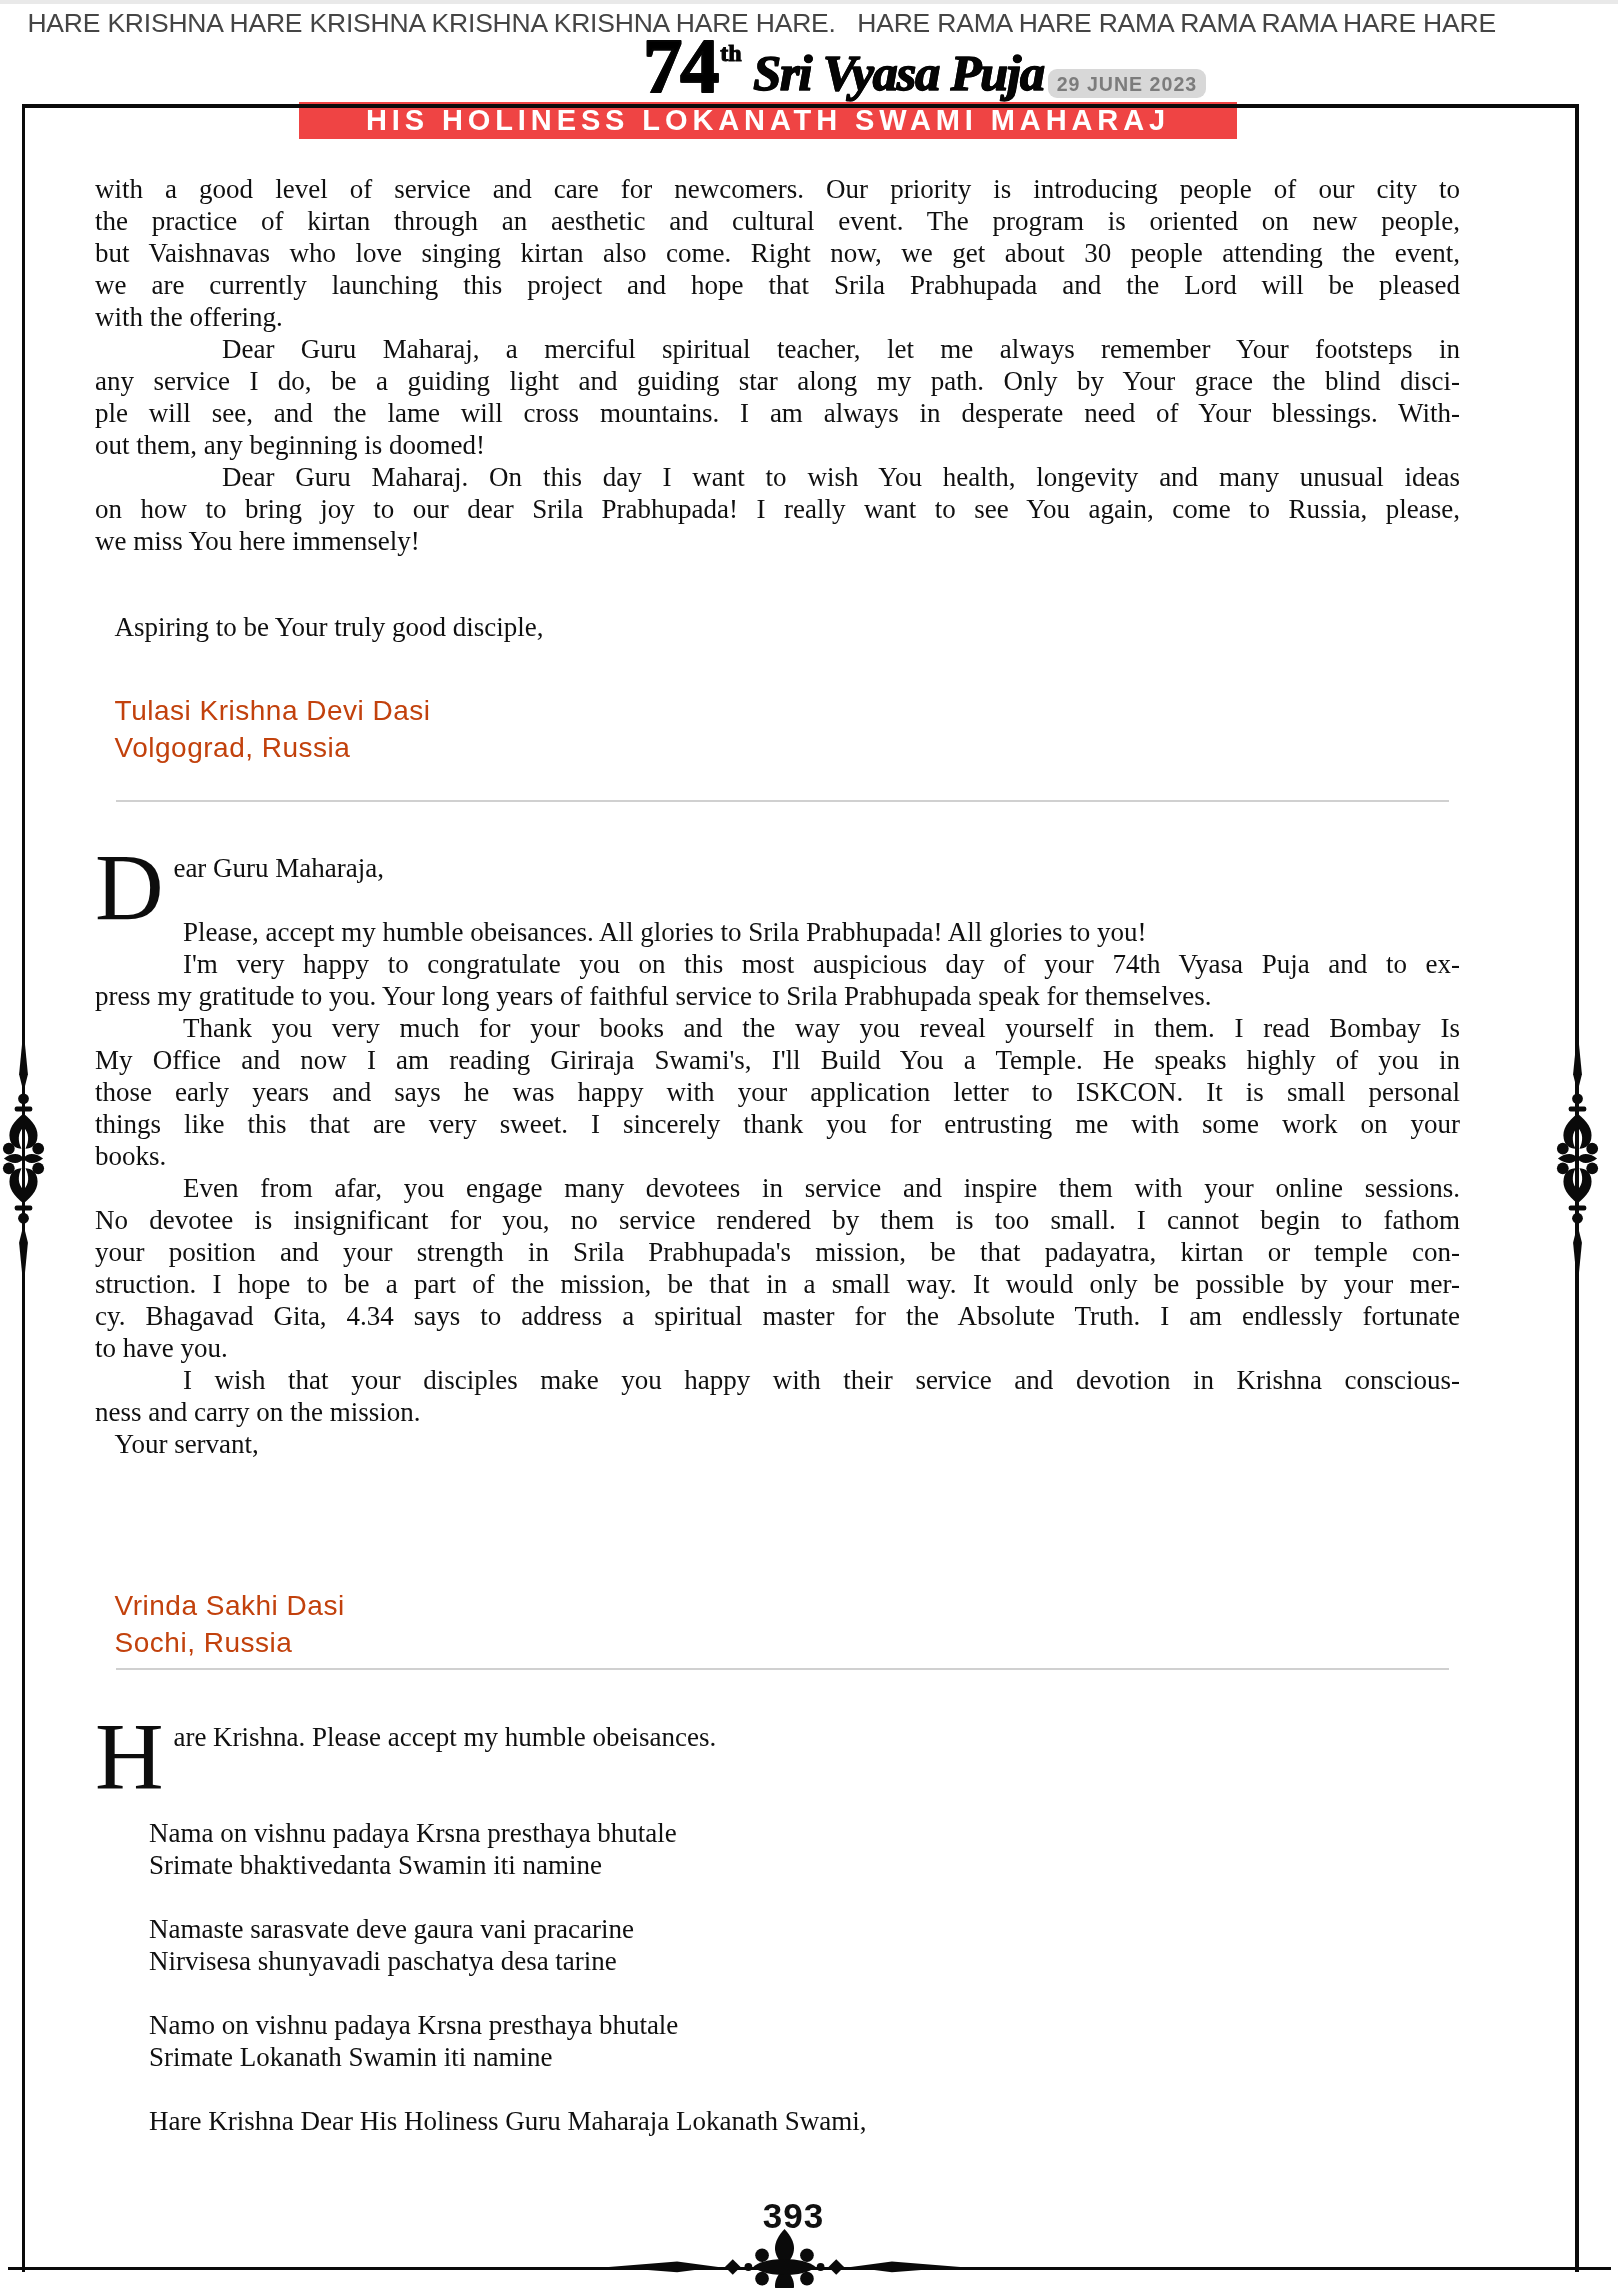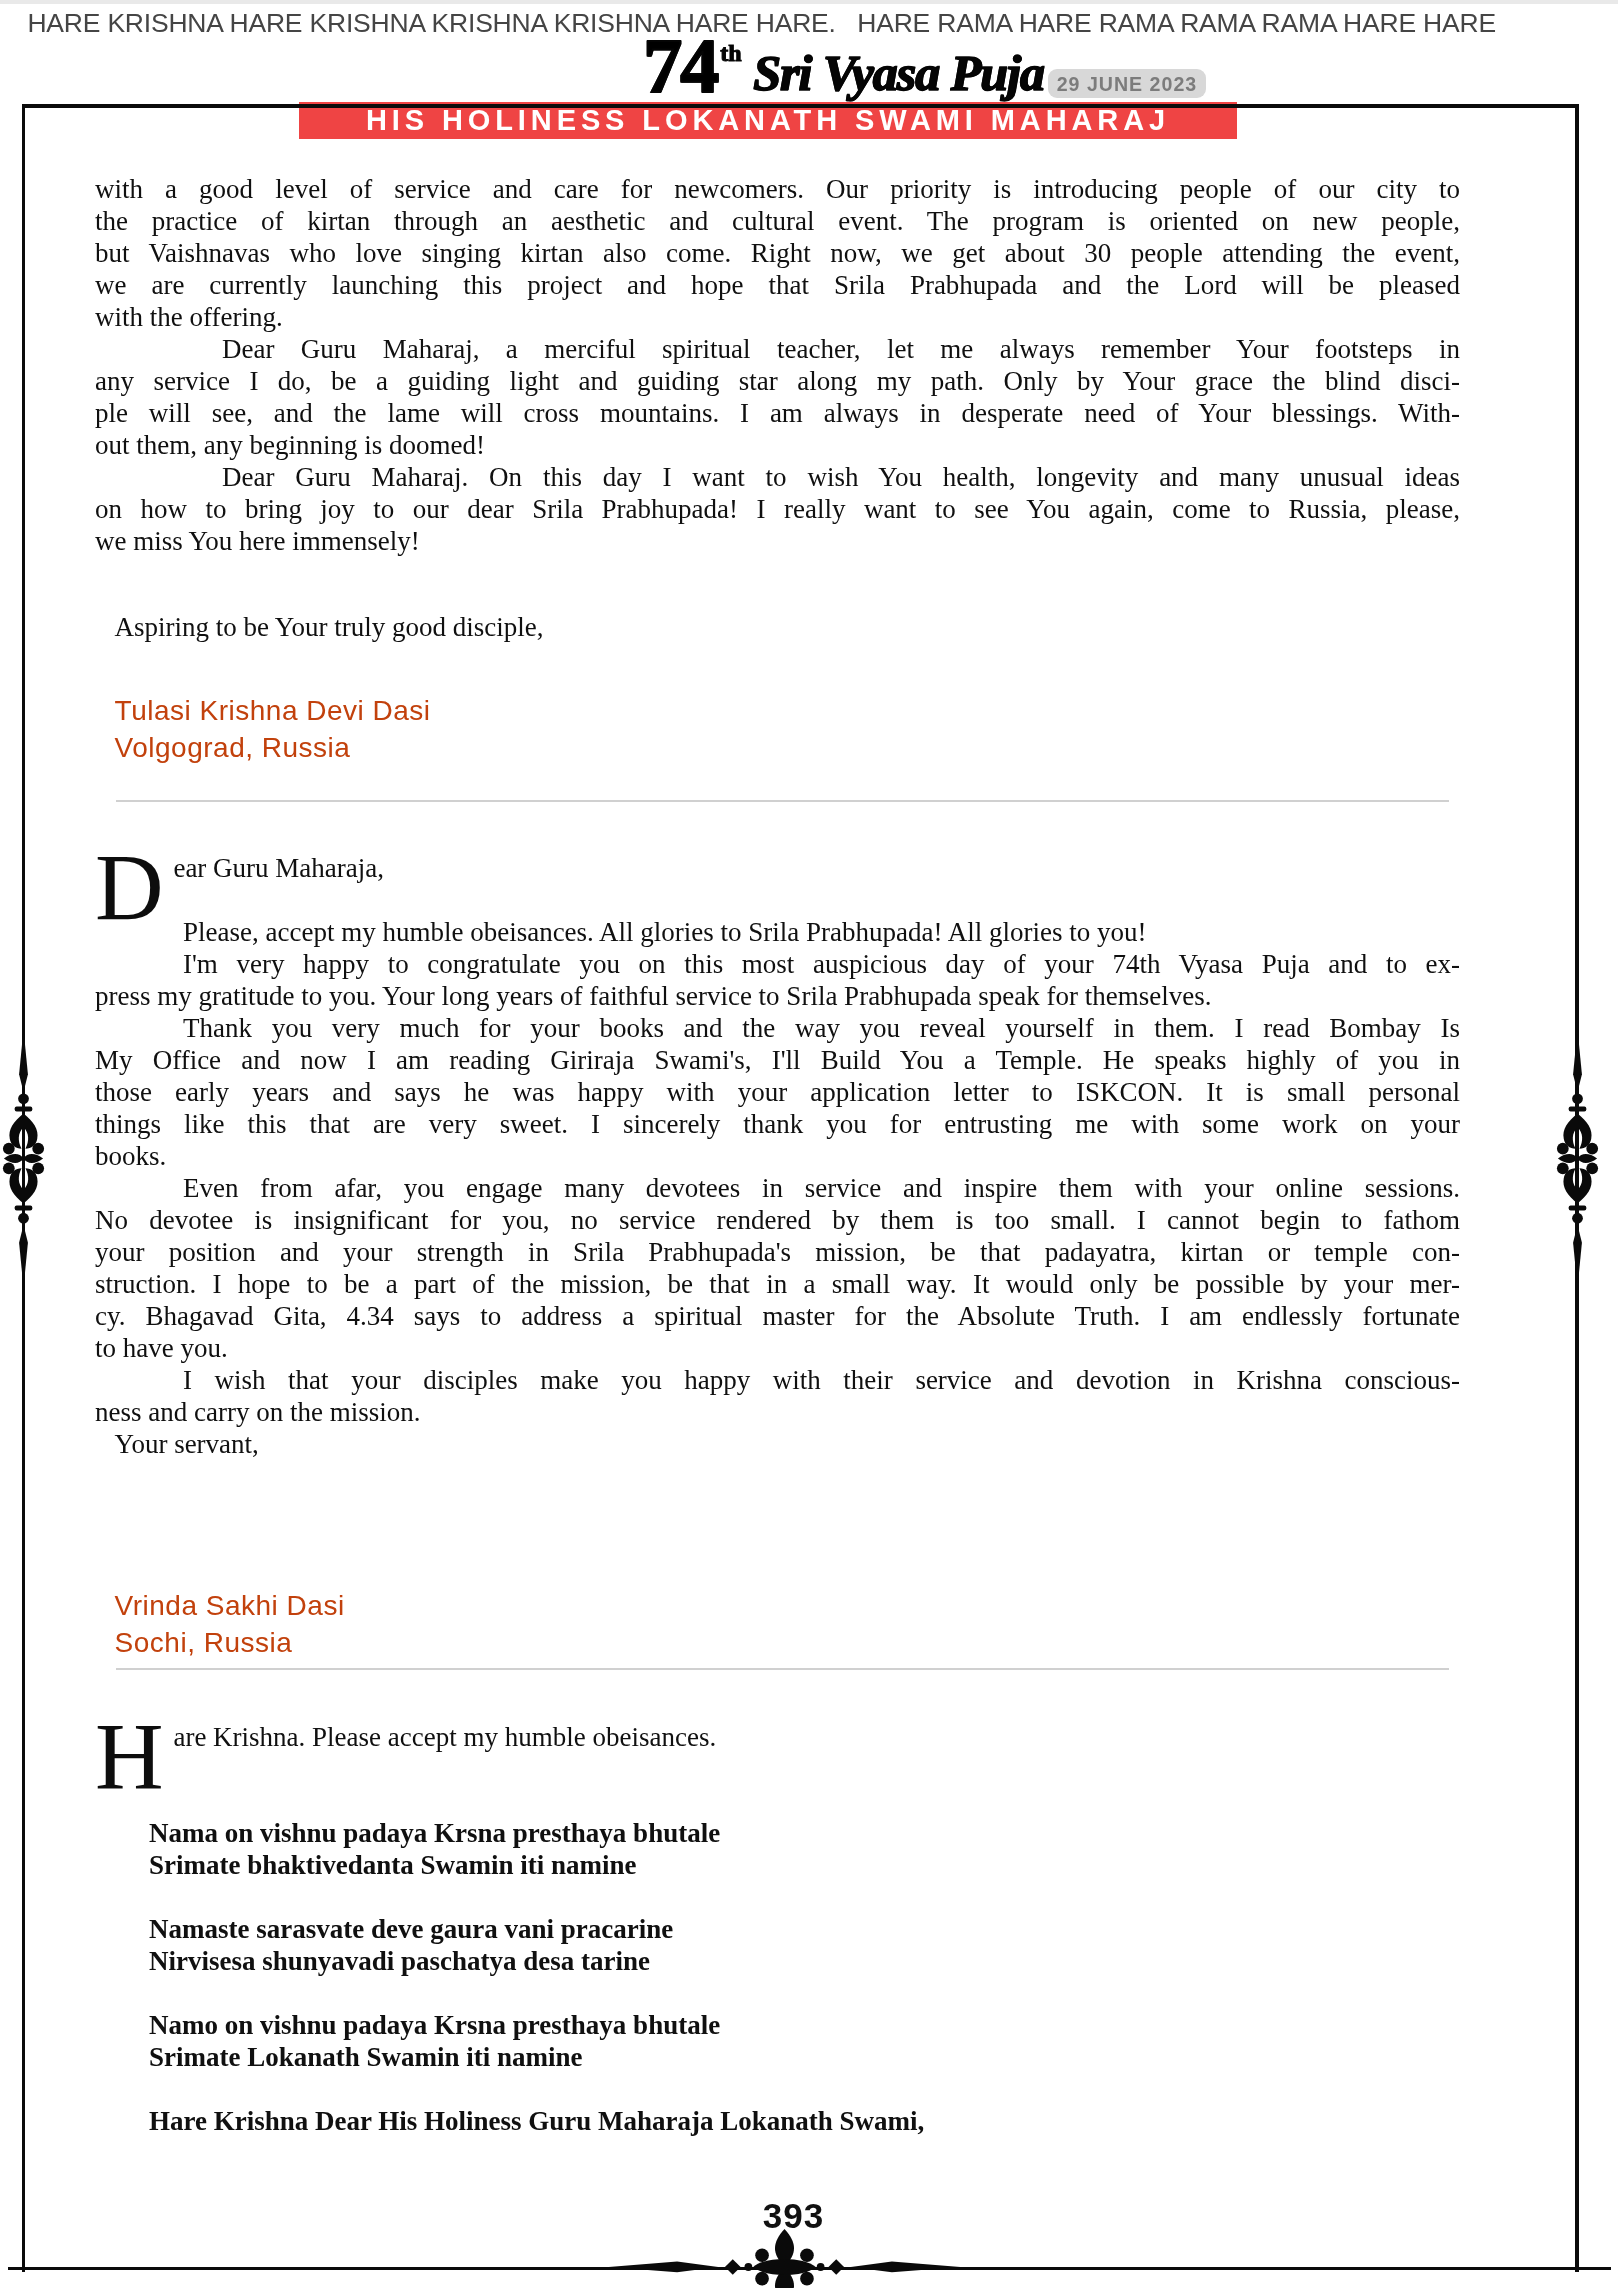--- a/index.html
+++ b/index.html
@@ -60,21 +60,21 @@
   .l3{top:1717px;}
   .line{min-height:32px;}
   .line.just{text-align:justify;text-align-last:justify;}
   .line.last{text-align:left;}
   .ind-1{padding-left:19.6px;}
   .ind-2{padding-left:88px;}
   .ind-3{padding-left:127px;}
   .opening{height:64px;}
   .dropcap{float:left;font-size:95px;line-height:0.71;margin:2.9px 9.8px 0 0;color:#0d0d0d;}
   .para.verse{margin-top:32px;padding-left:54px;}
-  .verse .line{text-align:left;font-weight:bold;}
+  .verse .line{text-align:left;}
   .closing{margin-top:54px;padding-left:19.6px;}
   .signature{
     margin-top:49px;padding-left:19.6px;
     font-family:"Liberation Sans","DejaVu Sans",sans-serif;
     font-size:28px;line-height:37px;letter-spacing:0.5px;color:#c2410c;
   }
   .l2 .signature{margin-top:127px;}
   .divider{position:absolute;left:116px;width:1333px;height:2px;background:#d0d0d0;}
   .d1{top:796px;}
   .d2{top:1664px;}

